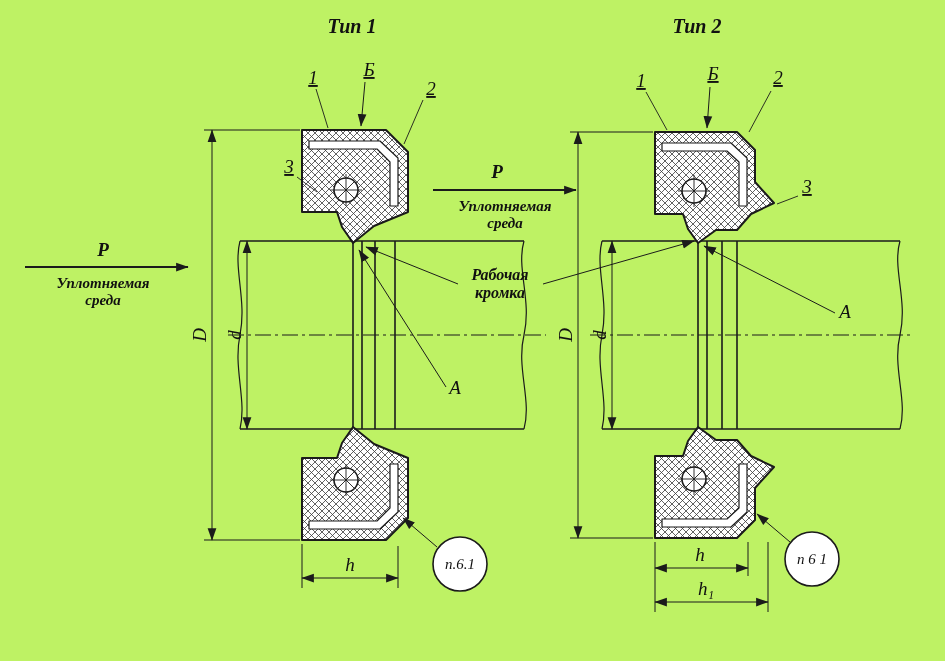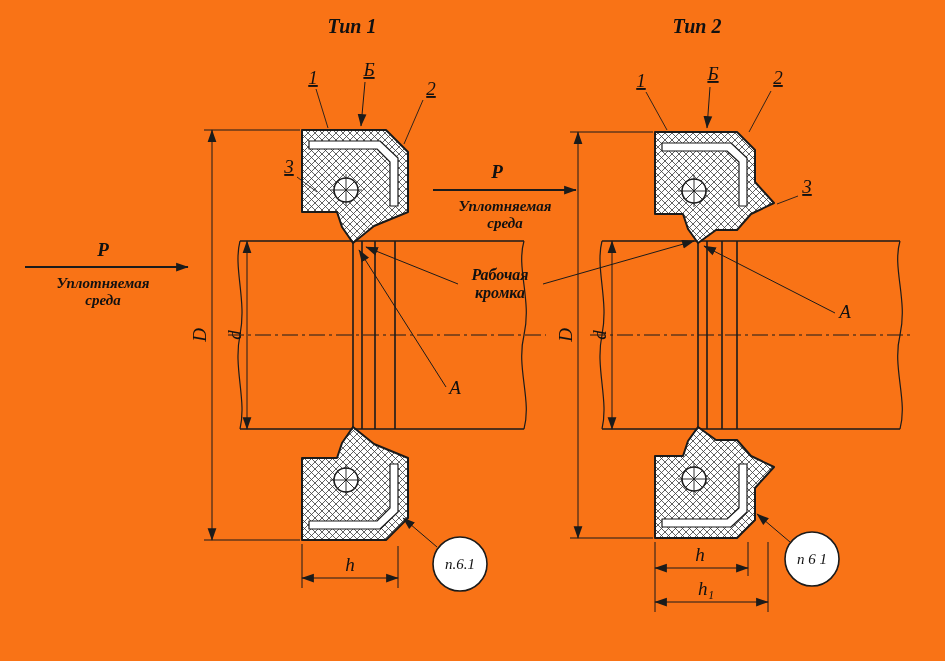--- a/index.html
+++ b/index.html
@@ -1,16 +1,16 @@
 <!DOCTYPE html>
 <html><head>
 <meta charset="utf-8">
 <style>
   html,body { margin:0; padding:0; background:#ffffff; }
-  .stage { position:relative; width:945px; height:661px; background:#f97316; overflow:hidden; }
+  .stage { position:relative; width:945px; height:661px; background:#bef264; overflow:hidden; }
   svg { display:block; }
 
   .part   { stroke:#1b1b1b; stroke-width:2; stroke-linejoin:round; }
   .metal  { fill:#ffffff; stroke:#1b1b1b; stroke-width:1.2; stroke-linejoin:round; }
   .spring { fill:#ffffff; stroke:#1b1b1b; stroke-width:1.6; }
   .thin   { stroke:#1b1b1b; stroke-width:0.9; fill:none; }
   .line15 { stroke:#1b1b1b; stroke-width:1.6; fill:none; }
   .line12 { stroke:#1b1b1b; stroke-width:1.2; fill:none; }
   .dim    { stroke:#1b1b1b; stroke-width:1; fill:none; }
   .parrow { stroke:#1b1b1b; stroke-width:2.2; fill:none; }

